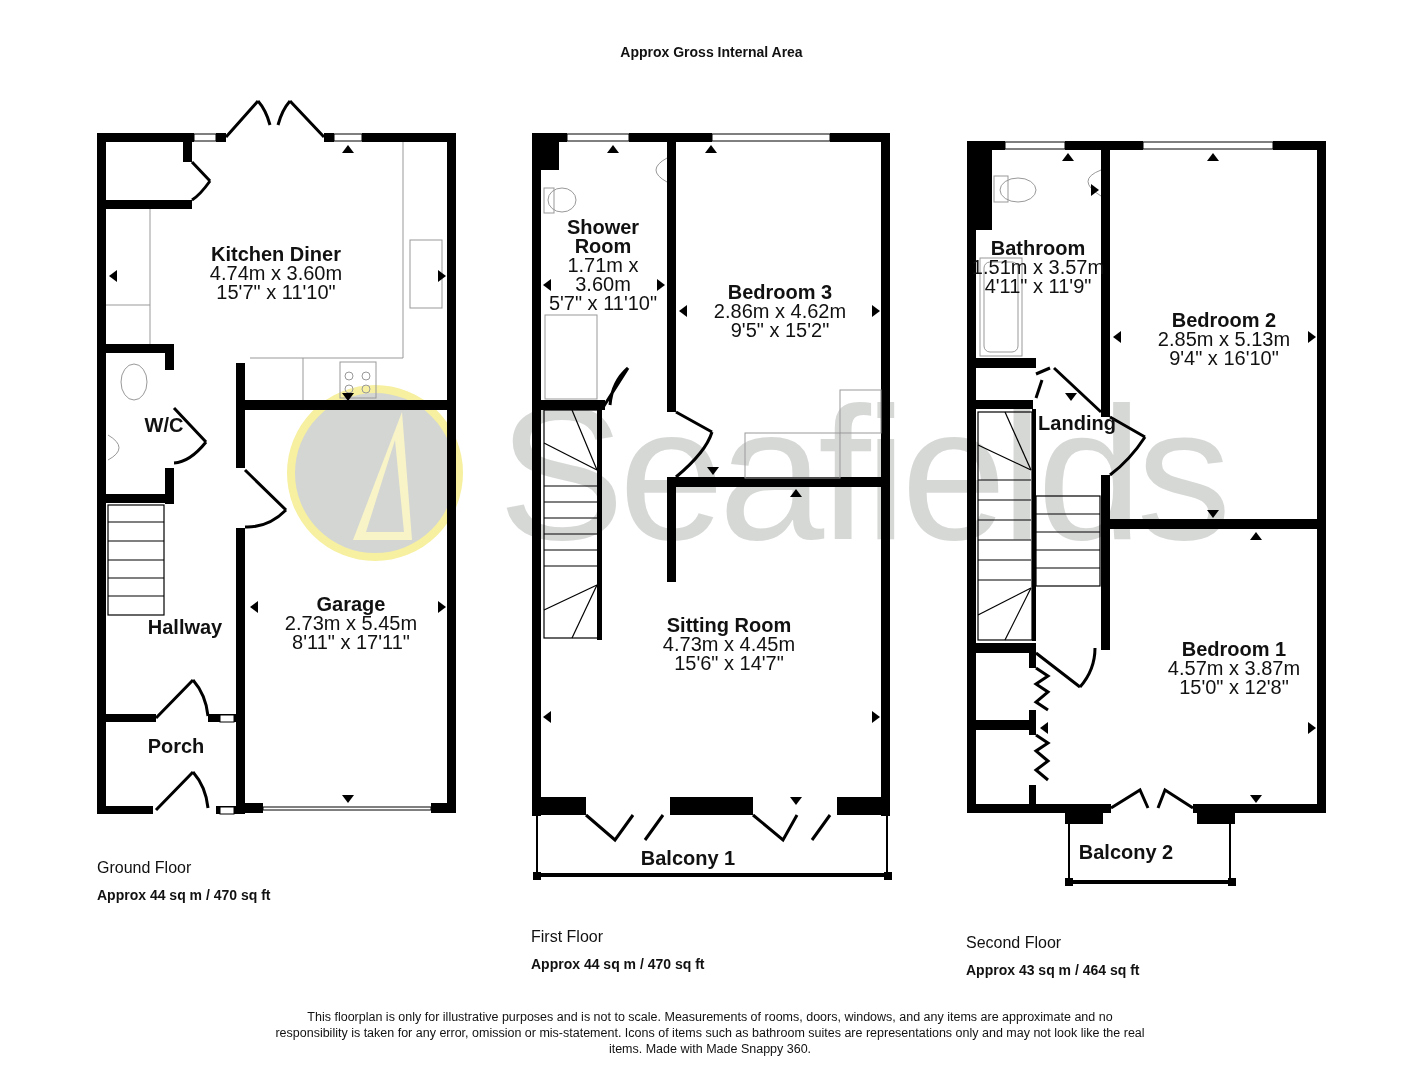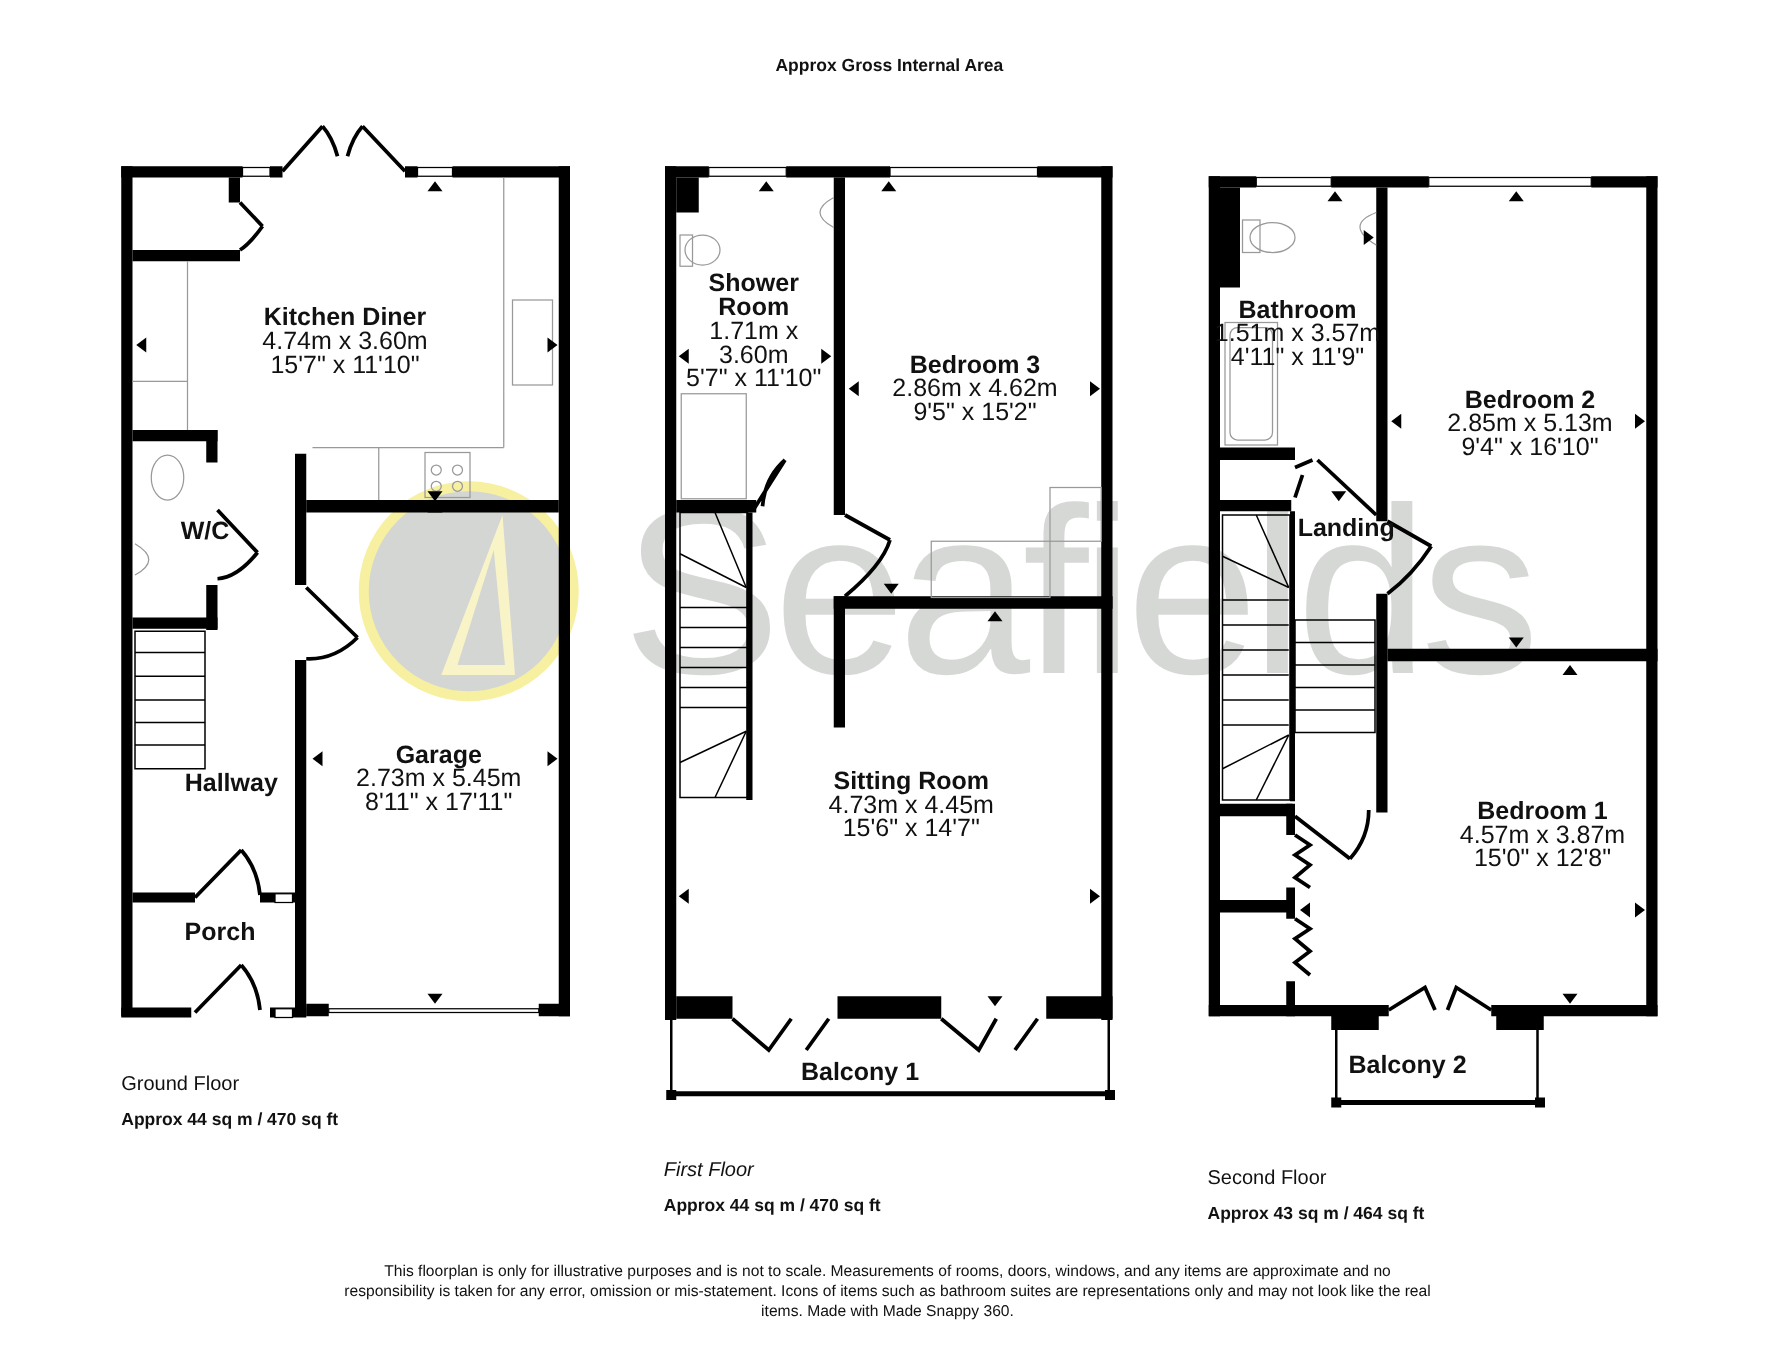--- a/index.html
+++ b/index.html
@@ -298,19 +298,19 @@
   <span>4.57m x 3.87m</span>
   <span>15'0" x 12'8"</span>
 </div>
 <div class="lbl" style="left:1126px; top:843px;">
   <span class="n">Balcony 2</span>
 </div>
 
 <div class="floor-name" style="left:97px; top:857px;">Ground Floor</div>
 <div class="floor-area" style="left:97px; top:886px;">Approx 44 sq m / 470 sq ft</div>
 
-<div class="floor-name" style="left:531px; top:926px;font-style:italic;">First Floor</div>
+<div class="floor-name" style="left:531px; top:926px;">First Floor</div>
 <div class="floor-area" style="left:531px; top:955px;">Approx 44 sq m / 470 sq ft</div>
 
 <div class="floor-name" style="left:966px; top:932px;">Second Floor</div>
 <div class="floor-area" style="left:966px; top:961px;">Approx 43 sq m / 464 sq ft</div>
 
 <div class="disclaimer">This floorplan is only for illustrative purposes and is not to scale. Measurements of rooms, doors, windows, and any items are approximate and no responsibility is taken for any error, omission or mis-statement. Icons of items such as bathroom suites are representations only and may not look like the real items. Made with Made Snappy 360.</div>
 
 </body></html>

